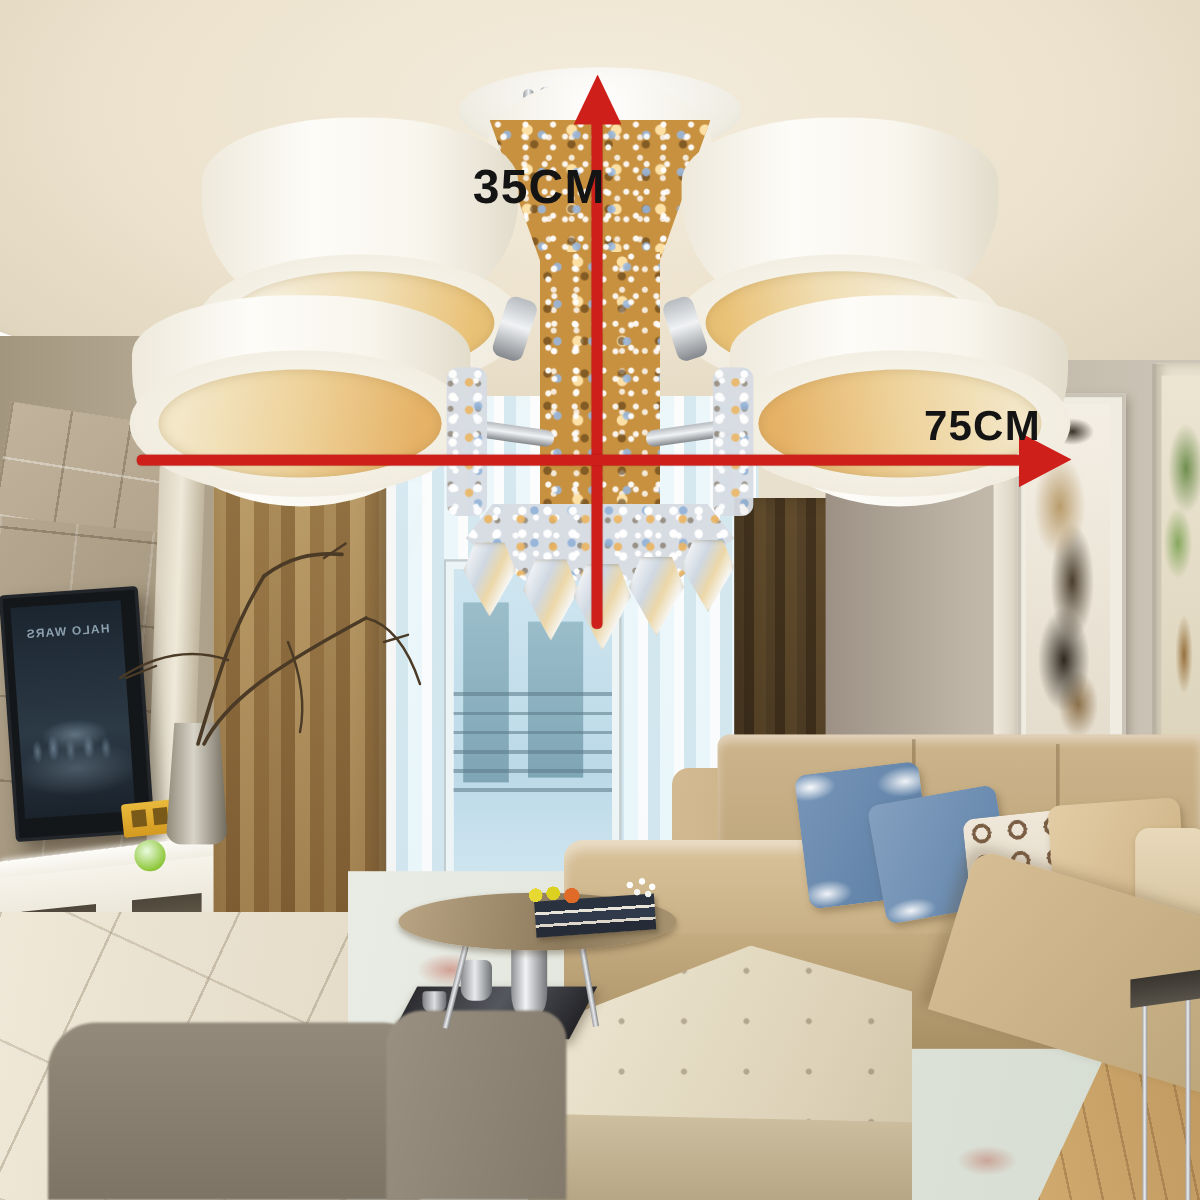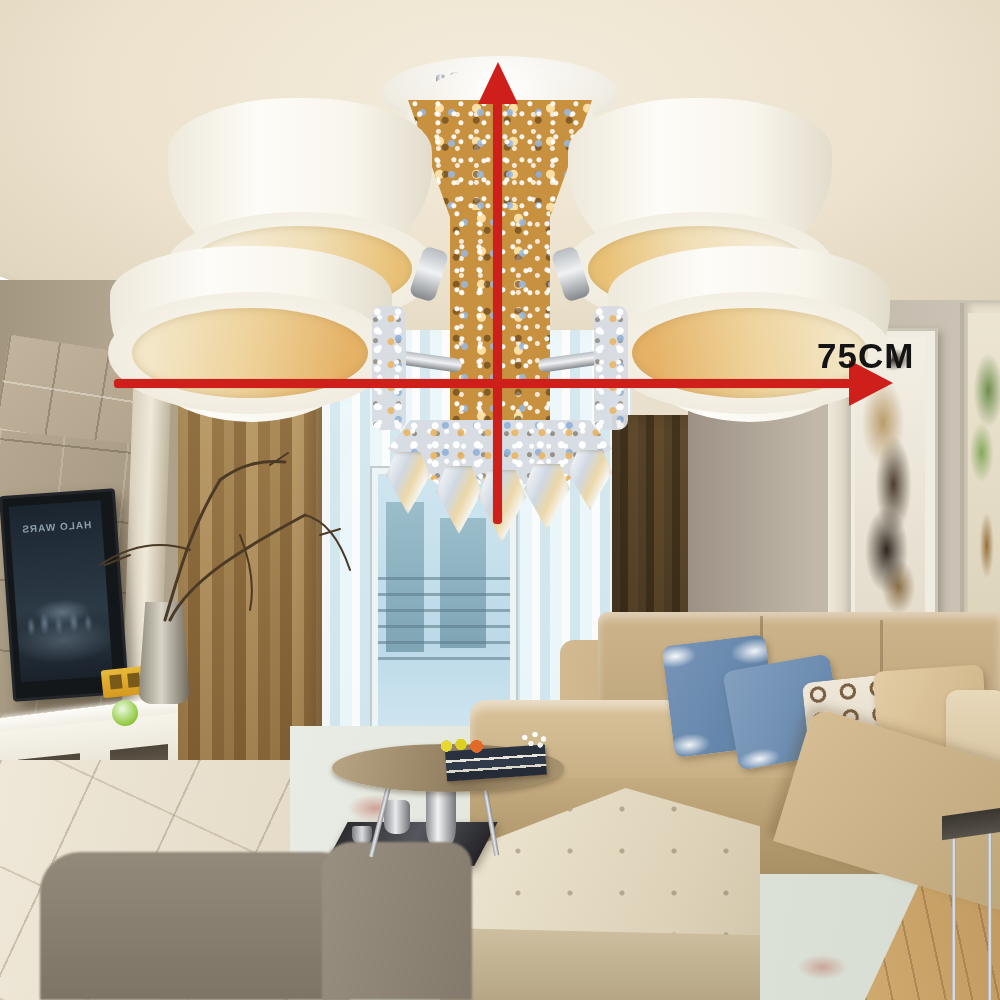--- a/index.html
+++ b/index.html
@@ -241,21 +241,21 @@
   .disc-glow-a{background:linear-gradient(100deg,#f3e7c8 10%,#eed29a 50%,#e5b266 90%);}
   .disc-glow-b{background:linear-gradient(80deg,#e5b266 10%,#eed29a 50%,#f3e7c8 90%);}
   .arm{border-radius:8px;background:linear-gradient(180deg,#b8bcc0,#f0f2f4 45%,#84888c);}
 
   
   .dim-line{background:#cf1f1a;box-shadow:0 0 1px rgba(120,10,5,.6);}
   .arrow-up{left:478px;top:62px;width:40px;height:42px;background:#cf1f1a;clip-path:polygon(50% 0,100% 100%,0 100%);}
   .arrow-right{left:849px;top:360px;width:44px;height:46px;background:#cf1f1a;clip-path:polygon(0 0,100% 50%,0 100%);}
   .dim-label{color:#141414;font-weight:600;letter-spacing:1px;}
   #label-35{left:394px;top:134px;font-size:40px;}
-  #label-75{left:770px;top:336px;font-size:35px;margin-left:47px;}
+  #label-75{left:770px;top:336px;font-size:35px;}
 </style>
 </head>
 <body>
 
 <div id="stage">
 
   <div class="abs ceiling"></div>
   <div class="abs crown-left"></div>
   <div class="abs crown-right"></div>
 
@@ -386,15 +386,16 @@
   <div class="abs drop" style="left:386px;top:452px;width:44px;height:62px;"></div>
   <div class="abs drop" style="left:436px;top:466px;width:46px;height:68px;"></div>
   <div class="abs drop" style="left:478px;top:470px;width:48px;height:72px;"></div>
   <div class="abs drop" style="left:524px;top:464px;width:46px;height:66px;"></div>
   <div class="abs drop" style="left:568px;top:450px;width:44px;height:60px;"></div>
 
   <div class="abs dim-line" style="left:493px;top:96px;width:9px;height:428px;border-radius:4px;"></div>
   <div class="abs arrow-up"></div>
   <div class="abs dim-line" style="left:114px;top:379px;width:738px;height:9px;border-radius:4px;"></div>
   <div class="abs arrow-right"></div>
+  <div class="abs dim-label" id="label-35">35CM</div>
   <div class="abs dim-label" id="label-75">75CM</div>
 
 </div>
 
 </body></html>

